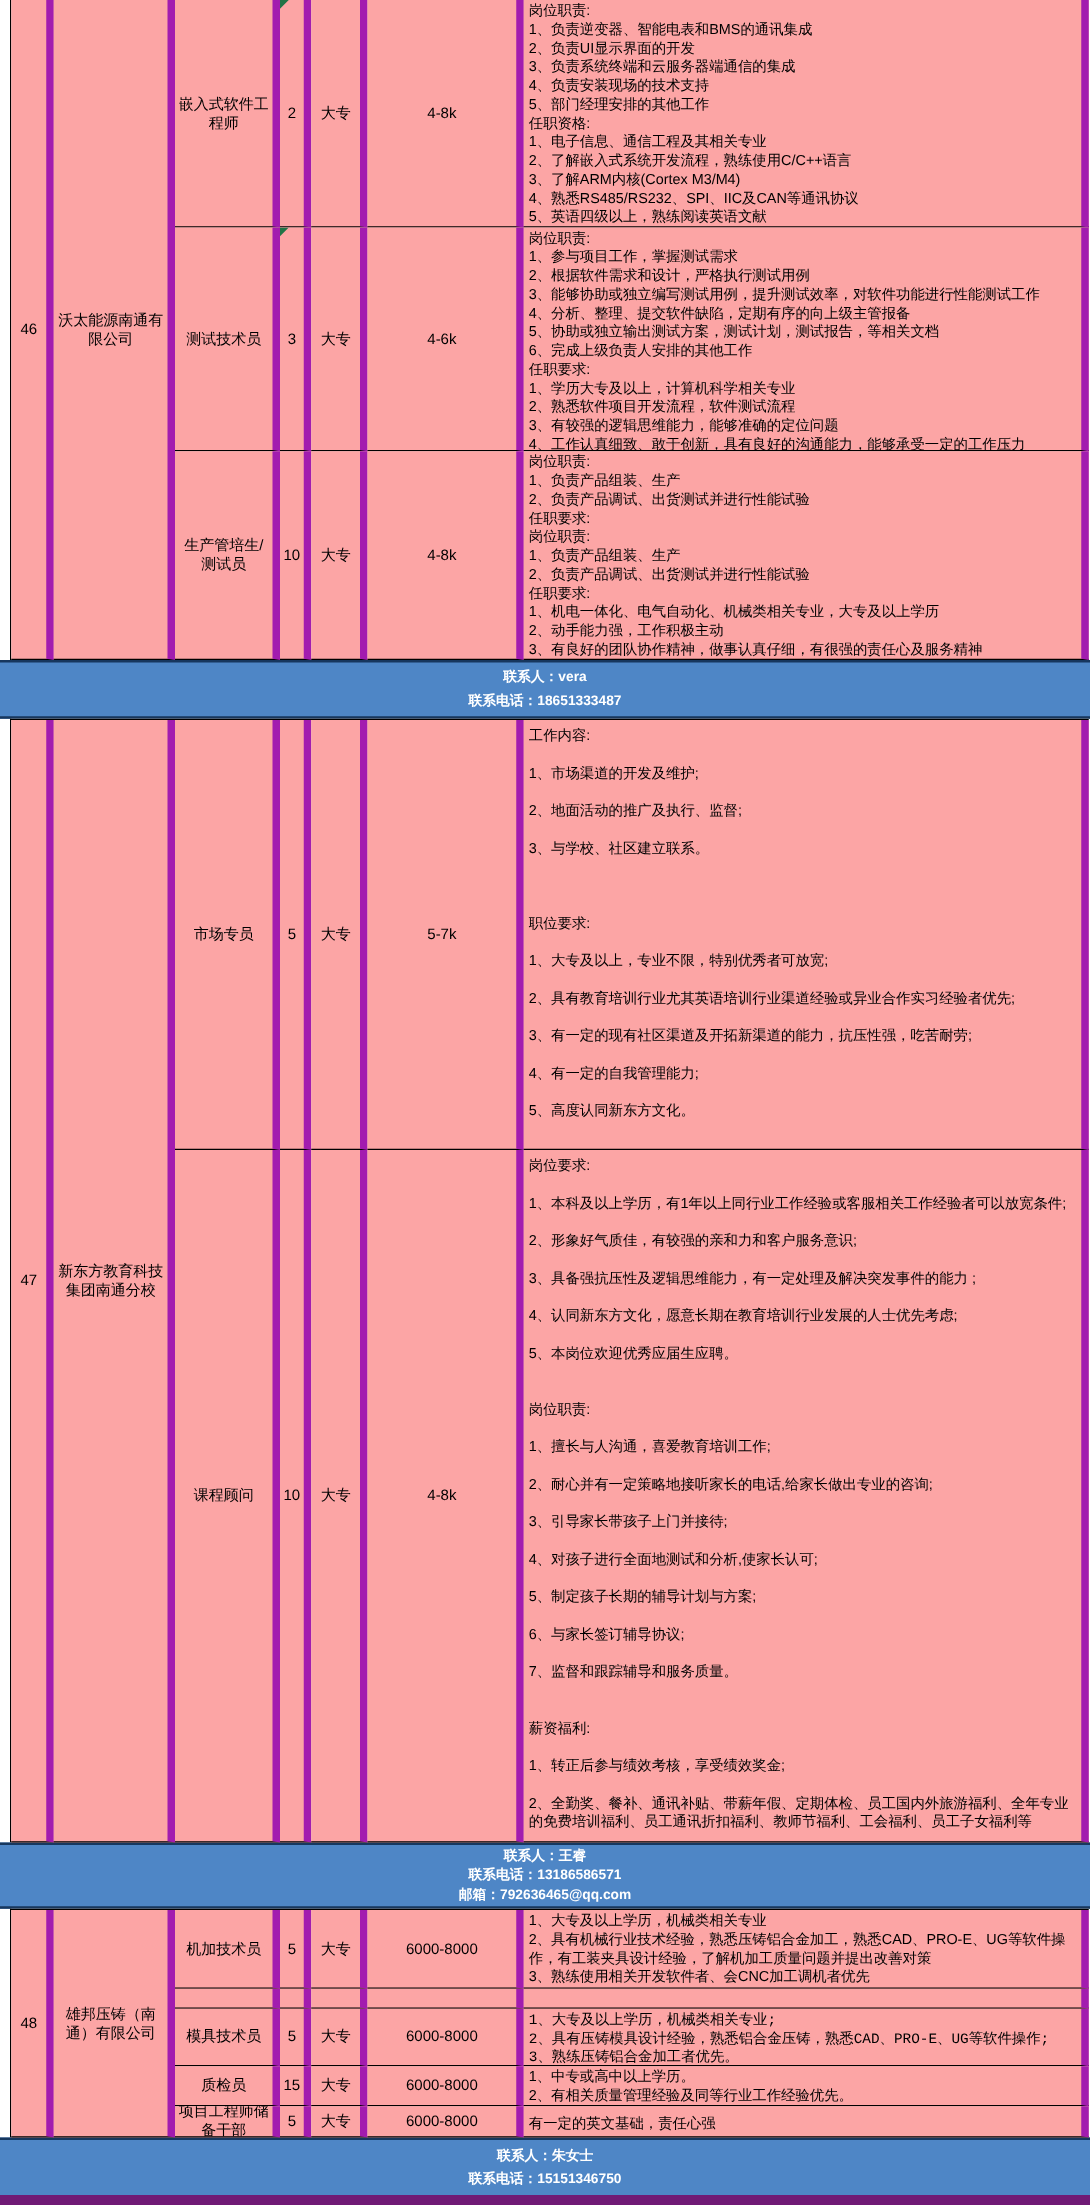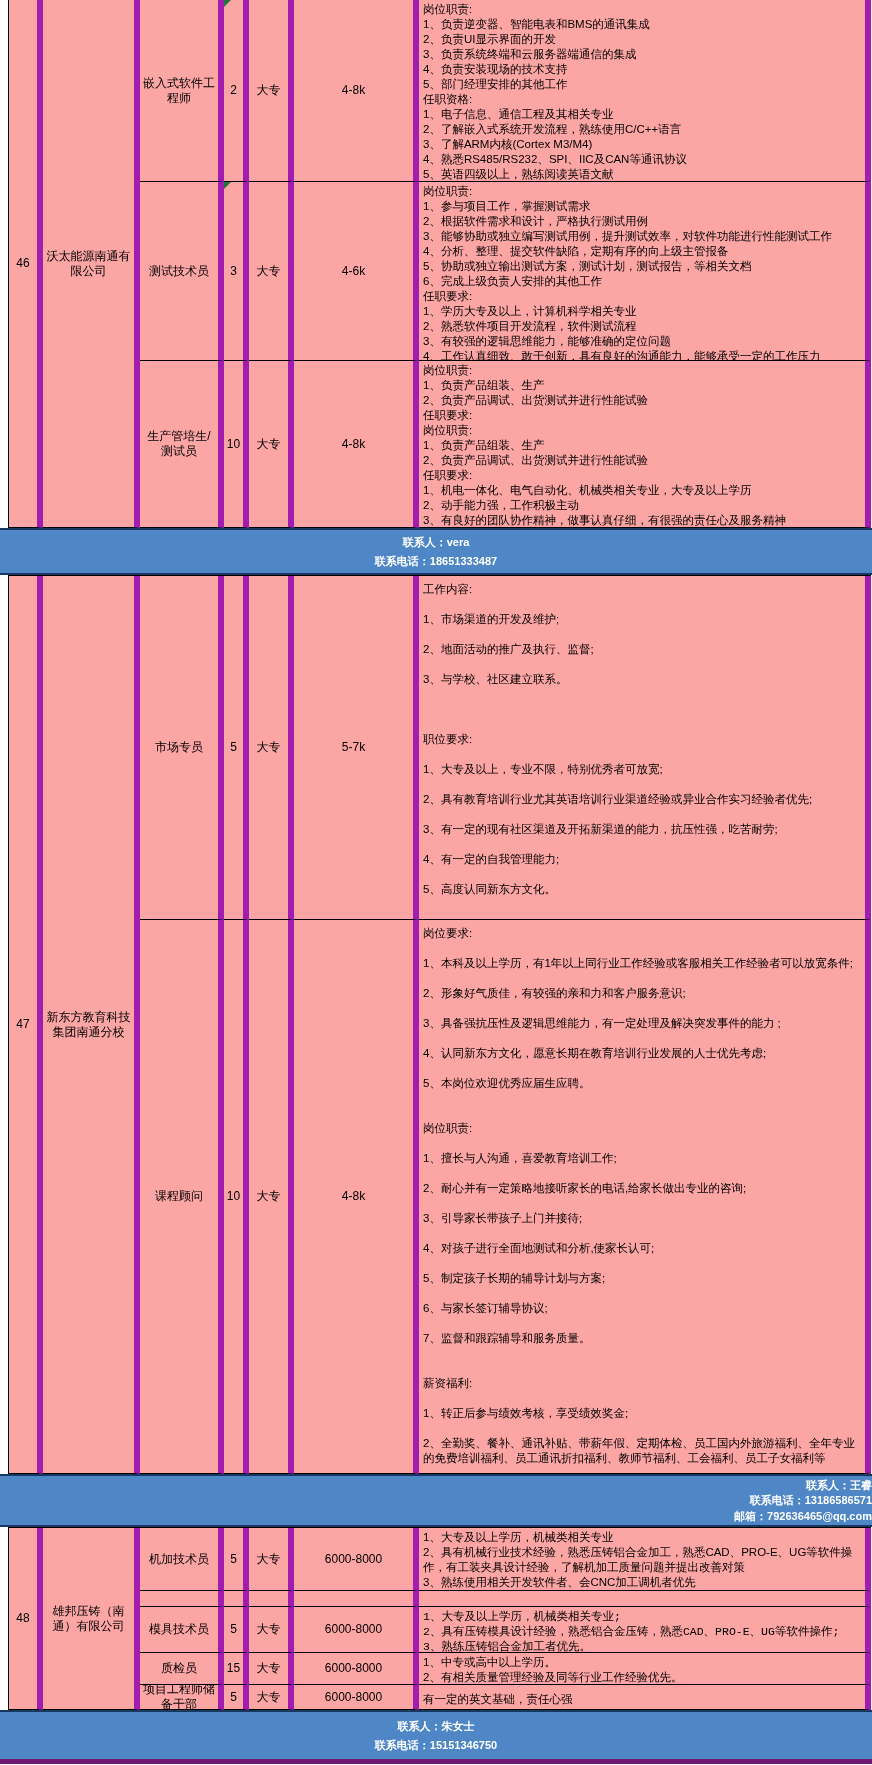--- a/index.html
+++ b/index.html
@@ -40,21 +40,21 @@
     border-top:7px solid #217346;border-right:7px solid transparent;
   }
   .bar{
     width:872px;box-sizing:border-box;
     background:#4e86c6;
     border-top:2px solid #17375e;border-bottom:2px solid #17375e;
     color:#fff;font-weight:bold;font-size:11px;
     display:flex;flex-direction:column;align-items:center;justify-content:space-evenly;
     text-align:center;
   }
-  .bar.last{border-bottom:5px solid #701a75;}
+  .bar.last{border-bottom:8px solid #701a75;}
   .bar-line{line-height:1.1;}
 </style>
 </head>
 <body>
 
 <div id="screen">
     <div class="section-wrap">
       <div class="section sec0" style="grid-template-rows: 182px 179px 167px;">
         <div class="cell center" style="grid-area: 1 / 1 / span 3; text-align: center;">46</div>
         <div class="cell center" style="grid-area: 1 / 2 / span 3;">沃太能源南通有限公司</div>
@@ -174,21 +174,21 @@
 7、监督和跟踪辅导和服务质量。
 
 
 薪资福利:
 
 1、转正后参与绩效考核，享受绩效奖金;
 
 2、全勤奖、餐补、通讯补贴、带薪年假、定期体检、员工国内外旅游福利、全年专业的免费培训福利、员工通讯折扣福利、教师节福利、工会福利、员工子女福利等</div>
       </div>
     </div>
-    <div class="bar" style="height: 53px; background: rgb(78, 134, 198); align-items: flex-end;">
+    <div class="bar" style="height: 53px; background: rgb(78, 134, 198);">
       <div class="bar-line">联系人：王睿</div>
       <div class="bar-line">联系电话：13186586571</div>
       <div class="bar-line">邮箱：792636465@qq.com</div>
     </div>
     <div class="section-wrap">
       <div class="section sec2 tline" style="grid-template-rows: 63px 16px 46px 32px 25px;">
         <div class="cell center" style="grid-area: 1 / 1 / span 5;">48</div>
         <div class="cell center" style="grid-area: 1 / 2 / span 5;">雄邦压铸（南通）有限公司</div>
         <div class="cell center" style="grid-area: 1 / 3;">机加技术员</div>
         <div class="cell center" style="grid-area: 1 / 4;">5</div>

